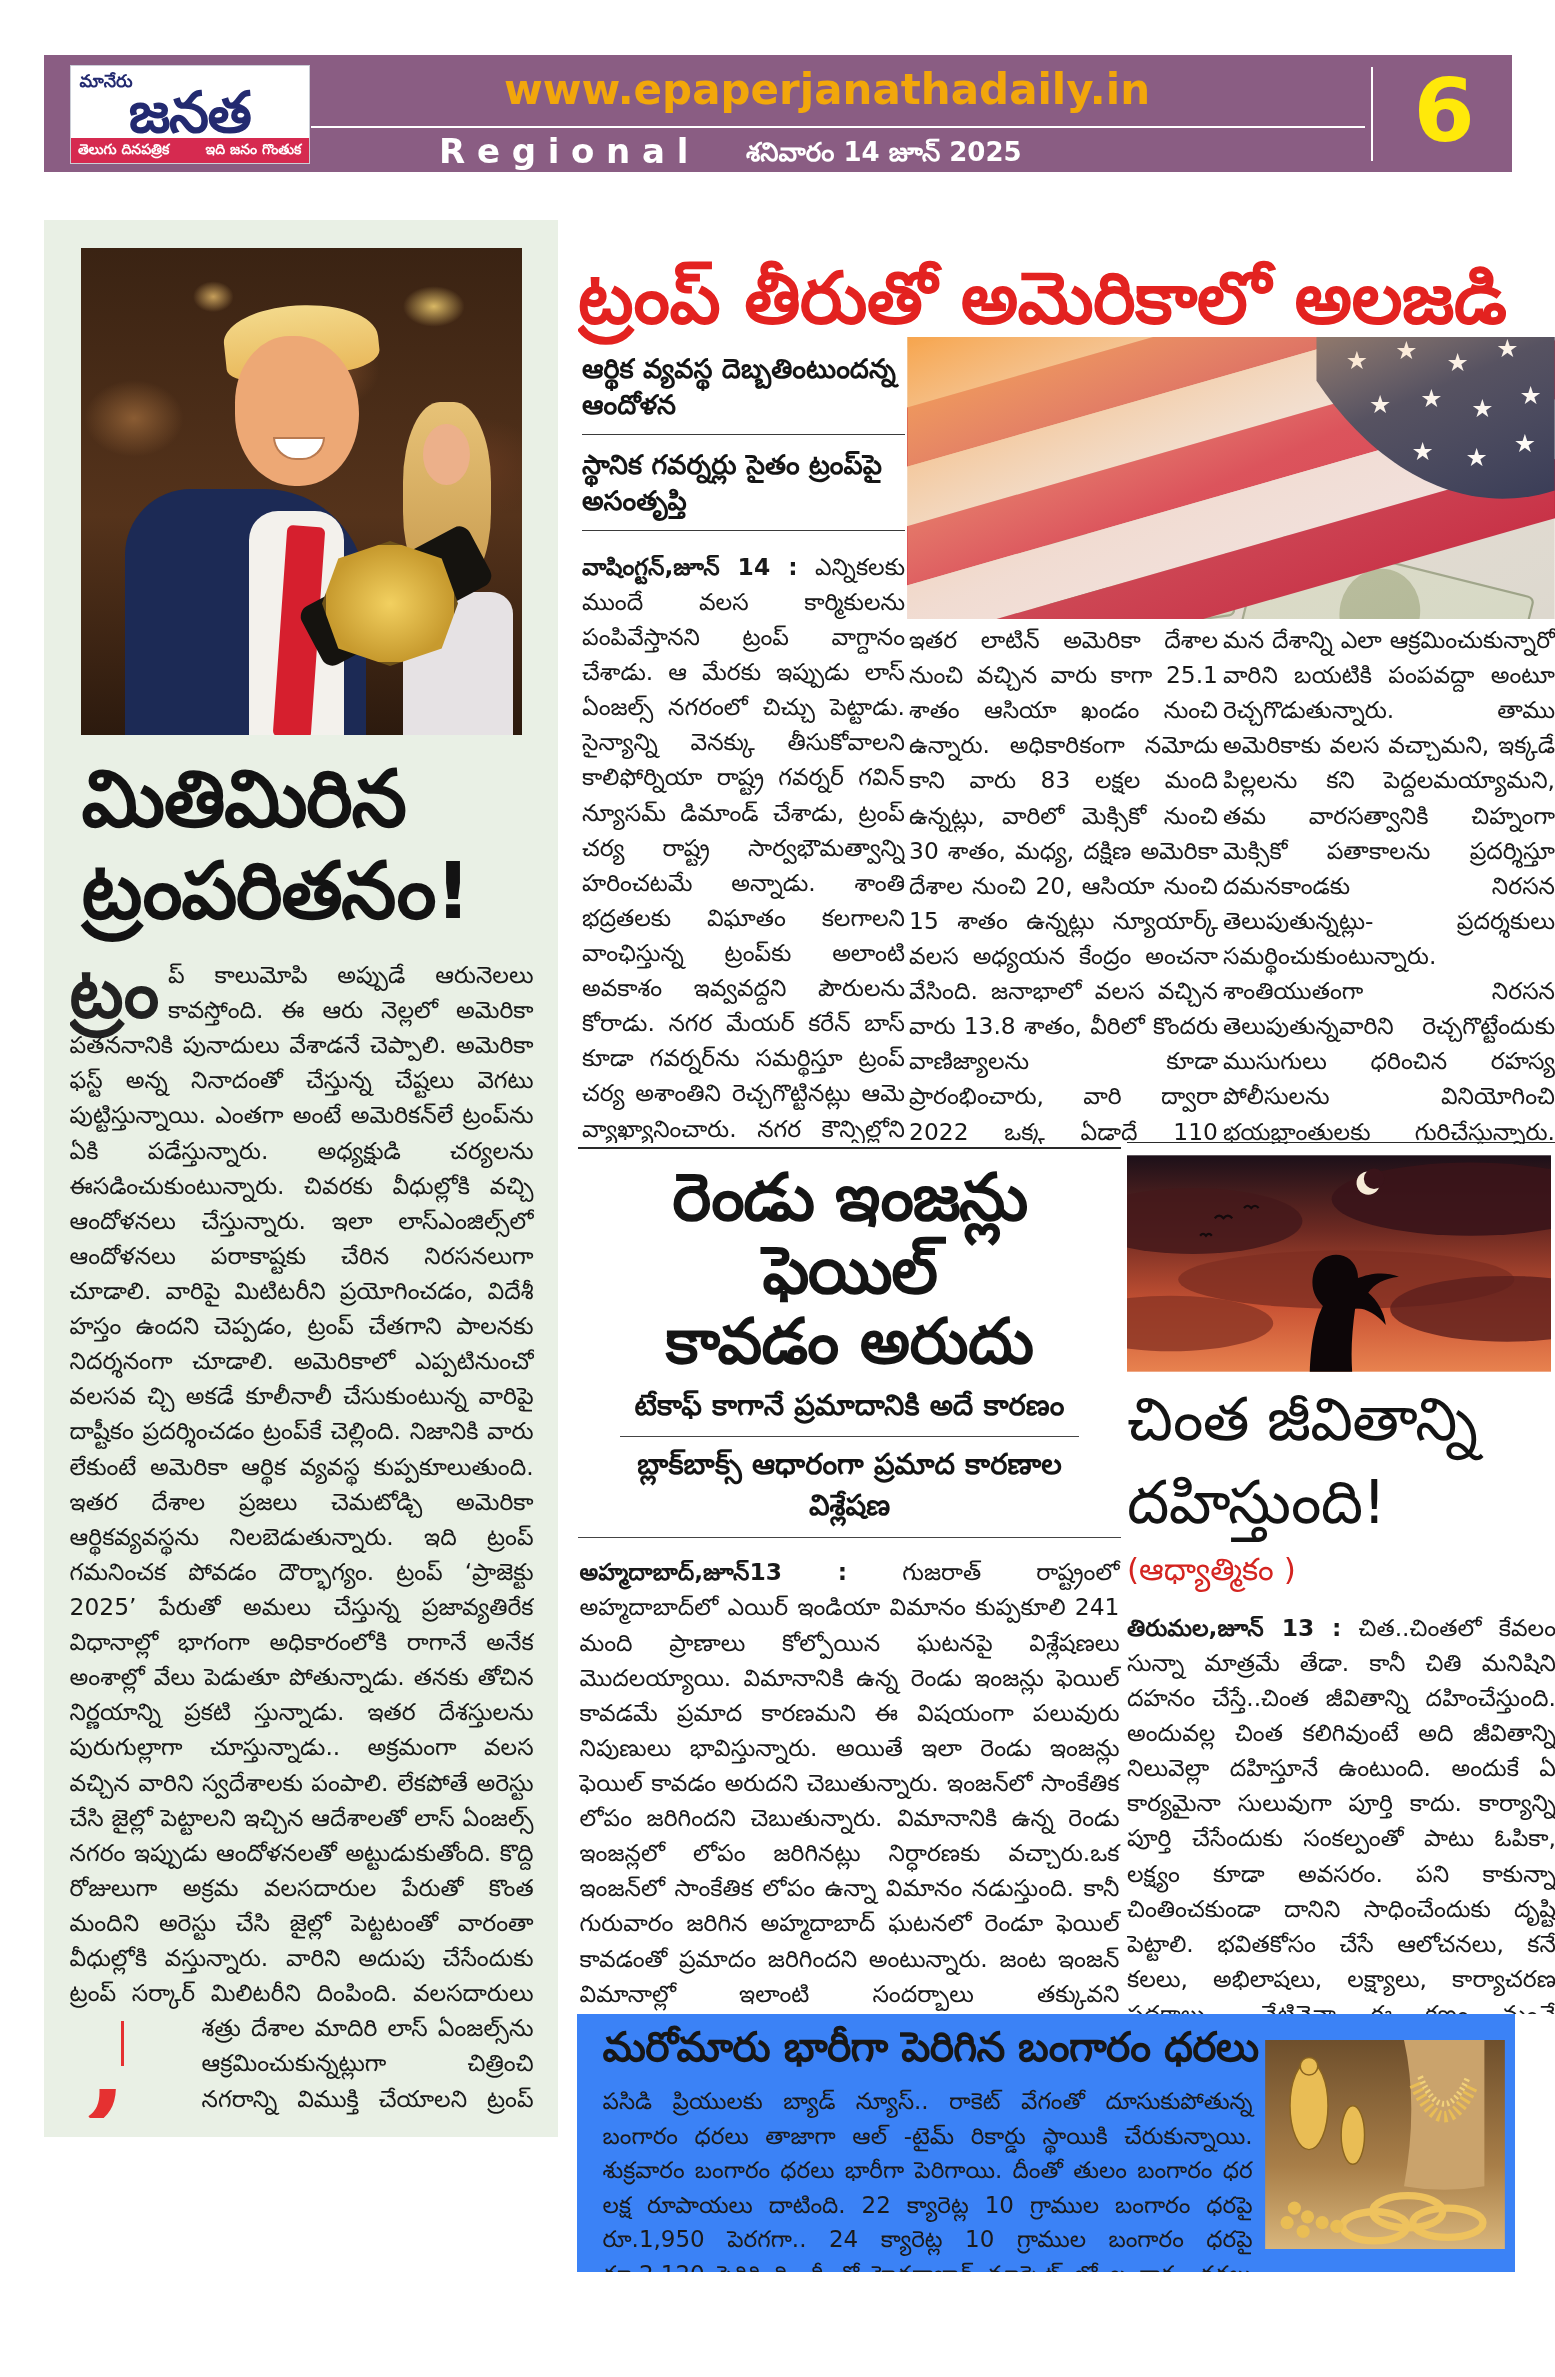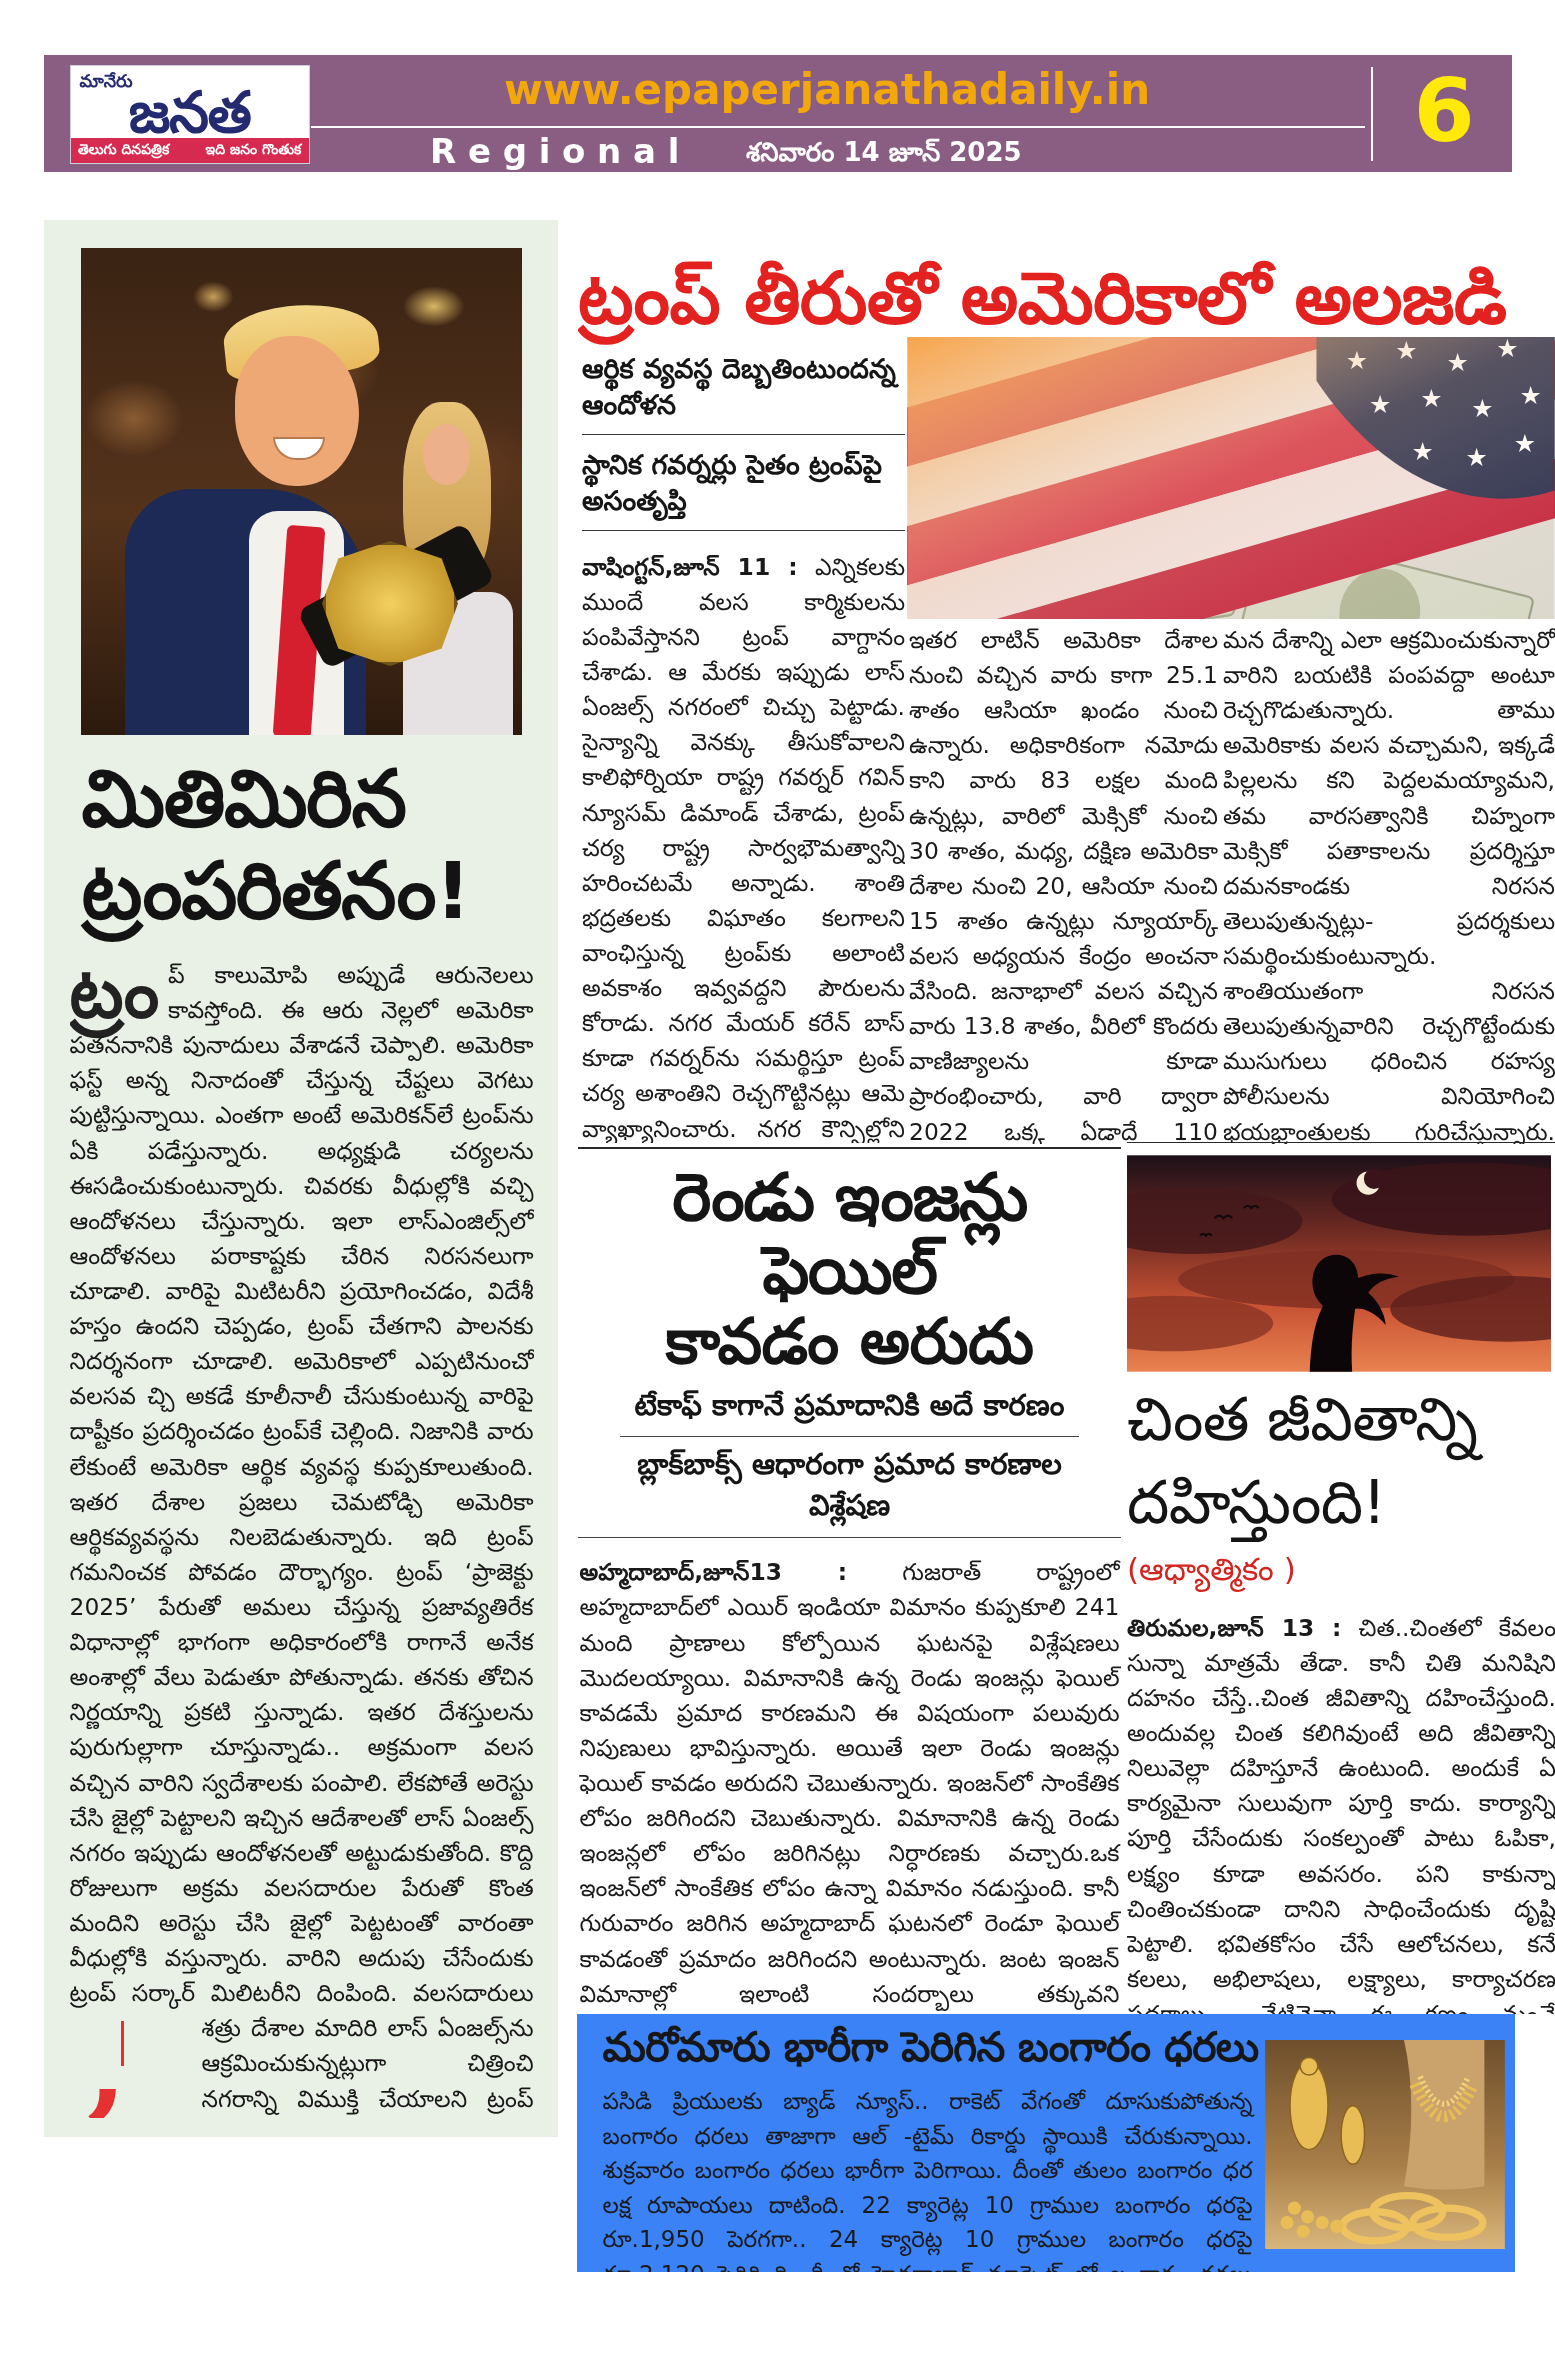--- a/index.html
+++ b/index.html
@@ -12,21 +12,21 @@
 
   
   #banner{left:44px;top:55px;width:1468px;height:117px;background:#8a5d83;}
   #logo{left:25.6px;top:10.2px;width:238px;height:97px;background:#ffffff;border:0.7px solid #caced6;}
   #logo .l-top{position:absolute;left:8.8px;top:4.4px;font-size:17.6px;font-weight:bold;color:#232a70;}
   #logo .l-name{position:absolute;left:0;top:13px;width:100%;text-align:center;font-size:57px;font-weight:900;color:#232a70;letter-spacing:-1.5px;}
   #logo .l-band{position:absolute;left:0;bottom:0;width:100%;height:25px;background:#d62a50;display:flex;justify-content:space-between;align-items:center;padding:0 7.3px;box-sizing:border-box;}
   #logo .l-band span{font-size:14px;font-weight:bold;color:#ffffff;}
   #site-url{left:271px;top:10.2px;width:1024px;text-align:center;font-size:42px;font-weight:bold;color:#f2a70b;}
   #banner .hline{left:267px;top:71px;width:1054px;height:2.2px;background:#ffffff;}
-  #edition{left:386px;top:76px;font-size:34px;font-weight:bold;color:#ffffff;letter-spacing:11.7px;}
+  #edition{left:395px;top:76px;font-size:34px;font-weight:bold;color:#ffffff;letter-spacing:11.7px;}
   #issue-date{left:702px;top:82px;font-size:26px;font-weight:bold;color:#ffffff;text-align:center;}
   #banner .vline{left:1327px;top:11.7px;width:2.2px;height:94px;background:#ffffff;}
   #page-number{left:1338px;top:4.4px;width:124px;text-align:center;font-size:88px;font-weight:900;color:#ffe90a;}
 
   
   #opinion{left:44px;top:220px;width:514px;height:1917px;background:#e9f0e5;overflow:hidden;}
   #trump-photo{left:37px;top:28px;width:441px;height:487px;overflow:hidden;
     background:
       radial-gradient(44px 29px at 80% 12%, rgba(255,220,120,.8), rgba(0,0,0,0) 70%),
       radial-gradient(29px 22px at 30% 10%, rgba(255,210,120,.7), rgba(0,0,0,0) 70%),
@@ -134,21 +134,21 @@
     <span>ఆక్రమించుకున్నట్లుగా చిత్రించి నగరాన్ని విముక్తి చేయాలని ట్రంప్ ఆదేశించడం అవివేక చర్య తప్ప మరోటి కాదు. ఆ రాష్ట్ర గవర్నరే దీనిని తీవ్రంగా వ్యతిరేకిస్తున్నాడు.. అక్రమ వలసదారులుగా చెబుతున్నవారు అమెరికాలో కోట్లాది మంది ఉన్నారు. అక్కడ తలెత్తిన ఆర్థిక, ఉపాధి సమస్యలను పరిష్కరించటంలో విఫలమైన పాలకులు వలస వచ్చిన వారే అన్నింటి కీ కారణమంటూ విద్వేషాన్ని రెచ్చగొడుతున్నారు. కాకపోతే ఈ విషయంలో ట్రంప్ ముందున్నాడు. అక్రమ వలసదారులను ఏరివేసే పేరుతో ఇమ్మిగ్రేషన్ కస్టమ్స్ ఎన్‌ఫోర్స్‌మెంట్ సిబ్బంది నగరమంతటా వందలాది మందిని అరెస్టు చేయటాన్ని జనం నిరసిస్తున్నారు. వీధుల్లోకి వచ్చి ఆందోళనలకు దిగారు. తమ అధికారాన్ని అతిక్రమించి మిలిటరీని దించటాన్ని కాలిఫోర్నియా రాష్ట్ర గవర్నర్ న్యూసమ్ కోర్టులో సవాలు చేశాడు. వెనక్కు తగ్గేది లేదని ఉపాధ్యక్షుడు జె.డి.వాన్స్ మరింతగా రెచ్చగొడుతూ ప్రకటించాడు. విదేశీ వ్యతిరేకత, ఉన్మాదాలను రెచ్చగొడుతున్నారు. కేవలం నిరసన ప్రదర్శనలు జరిగిన వెంటనే ట్రంప్ తీసుకున్న ఈ అసాధారణ చర్య ఏ పరిణామాలకు దారితీస్తుందో చూడాల్సి ఉంది.ట్రంప్ తీరుతో ప్రస్తుతం లాస్ ఏంజల్స్‌లో పరిస్థితి ఉద్రిక్తంగా ఉంది. అణచివేత ఏ రూపం తీసుకుంటుందో, దానికి ప్రతిఘటనలో ఏం జరుగుతుందో అన్న ఆందోళన నెలకొంది. నిజానికి చౌకగా పని చేయించుకొని లాభాలు పొందేందుకు అమెరికా వాణిజ్య, పారిశ్రామిక సంస్థలు, వ్యవసాయ క్షేత్రాల వారు వలసలను ప్రోత్సహించారు. చట్టబద్ధం గా వచ్చిన వారితో పాటు అక్రమంగా వచ్చిన వారిని చూసీచూడనట్లు అధికార యంత్రాంగం వ్యవహరిం చింది. అయంతే వీరంతా చెమటోడ్చడం వల్లనే అక్కడి ప్రగతిరథచక్రాలు కదులుతున్నాయి. ఆర్థిక వ్యవస్థలో వారి పాత్ర తక్కువేమీ కాదు. వ్యవసాయం, సేవారంగం, నిర్మాణ రంగాలలో వారు కీలక పాత్ర పోషిస్తు న్నారు. ఇలాంటి వారివల్ల లాభాలు పొందుతున్న వారు మాత్రంకిమ్మనడం లేదు. వీరు వెళ్లిపోతే ఆయా పనులు చేసేందుకు అమెరికాలో ఒక్కరంటే ఒక్కరుకూడా మిగలరు. కరోనా తరువాత ఆర్థిక వ్యవస్థ పెరుగుదలకు, ద్రవ్యోల్బణం తగ్గటానికి వలస కార్మికులు తోడ్పడ్డారని డాలస్ ఫెడరల్ రిజర్వుబ్యాంకు అధ్యయనం తెలిపింది. అమెరికాలో పుట్టి పెరిగిన వారు ఉద్యోగ విరమణ చేయటం, జననాల రేటు తగ్గిన కారణంగా 2019-21 మధ్య 20 లక్షల మంది కార్మికులు తగ్గినట్లు, రానున్న పది సంవత్సరాలలో వలస కార్మికులు లేకపోతే వివిధ రంగాలలో ముఖ్యంగా వ్యవసాయం, ఆరోగ్య సంరక్షణలో ఈ పరిణామం తీవ్ర ప్రభావం చూపుతుందని హెచ్చరికలు వెలువడ్డాయి. రానున్న సంవత్సరాల్లో వంట, ఇంటి పనివారు, డ్రైవర్లు, ఆరోగ్య, వ్యక్తిగత సంరక్షణ వంటి పనులు చేసేందుకు డిమాండ్ పెరగనుందని చెబుతున్నారు. వలస వచ్చిన వారి కారణంగానే స్థానికులకు అందాల్సిన సౌకర్యాలకు కోత పడుతున్నదని కొందరు సర్వేలు, బడ్జెట్ల పేరుతో రెచ్చగొట్టేందుకు పూనుకున్నారు. వలస వచ్చిన వారి గృహ వసతి కోసం న్యూయార్క్ వంటి నగరాల్లో బడ్జెట్ కేటాయింపులు చేస్తూ ఇతరులకు కోత పెడుతున్నారని చిత్రిస్తున్నారు. నిజానికి పైన చెప్పుకున్నట్లుగా వలస వచ్చిన వారి నుంచి వచ్చే రాబడితో పోల్చుకున్నపుడు ఇవి పెద్ద మొత్తాలేమీ కాదు. వారు పని చేస్తున్న పరిశ్రమలు, వాణిజ్య, వ్యవసాయ రంగాల నుంచి వారి సంక్షేమానికి ప్రభుత్వం పన్నులు మరొక రూపంలో అదనంగా నిధులు సేకరించటాన్ని ఎవరూ తప్పుపట్టరు. కానీ వారికి నానాటికీ మరిన్ని రాయితీలు ఇస్తున్నారు తప్ప అదనపు రాబడికి పూనుకోవటం లేదు. తక్కువ వేతనాలకు పని చేసే నైపుణ్యం అంతగా అవసరం లేని కార్మికులు ఇప్పుడు అమెరికాకు అవసరమని తెలిసినప్పటికీ ట్రంప్ వారి మీద దాడి ప్రారంభించాడు. లాస్- ఏంజిల్స్ భగ్గుమనడానికి కారణం కూడా ఇదే. ఎప్పుడో ఏళ్ల క్రితం వచ్చి అమెరికానే తమదేశంగా స్థిరపడిపోయిన వారిపై దాడి చేయడం దారుణం కాక మరోటి కాదు. వారు లేకుంటే ఏ పనీ నడవదని ట్రంప్‌కు కూడా తెలుసు. అయితే మూర్ఖుల నిర్ణయాలకు ప్రజలు బలి కావాల్సి ఉంటుందన్న నిజాన్ని ట్రంప్ రుజువు చేస్తున్నారు.</span>
   </div>
 </div>
 
 <div id="lead-headline" class="abs">ట్రంప్ తీరుతో అమెరికాలో అలజడి</div>
 
 <div id="lead-col1" class="abs">
   <div class="deck">ఆర్థిక వ్యవస్థ దెబ్బతింటుందన్న ఆందోళన</div>
   <div class="deck">స్థానిక గవర్నర్లు సైతం ట్రంప్‌పై అసంతృప్తి</div>
   <div class="bodytext">
-    <span class="dl">వాషింగ్టన్,జూన్ 11 :</span>
+    <span class="dl">వాషింగ్టన్,జూన్ 14 :</span>
     <span>ఎన్నికలకు ముందే వలస కార్మికులను పంపివేస్తానని ట్రంప్ వాగ్దానం చేశాడు. ఆ మేరకు ఇప్పుడు లాస్ ఏంజల్స్ నగరంలో చిచ్చు పెట్టాడు. సైన్యాన్ని వెనక్కు తీసుకోవాలని కాలిఫోర్నియా రాష్ట్ర గవర్నర్ గవిన్ న్యూసమ్ డిమాండ్ చేశాడు, ట్రంప్ చర్య రాష్ట్ర సార్వభౌమత్వాన్ని హరించటమే అన్నాడు. శాంతి భద్రతలకు విఘాతం కలగాలని వాంఛిస్తున్న ట్రంప్‌కు అలాంటి అవకాశం ఇవ్వవద్దని పౌరులను కోరాడు. నగర మేయర్ కరేన్ బాస్ కూడా గవర్నర్‌ను సమర్థిస్తూ ట్రంప్ చర్య అశాంతిని రెచ్చగొట్టినట్లు ఆమె వ్యాఖ్యానించారు. నగర కౌన్సిల్లోని 15 మంది సభ్యులు కూడా మిలిటరీ చర్యను ఖండించారు. వారి వైఫల్యం కారణంగానే తాను మిలిటరీని పంపినట్లు ట్రంప్ సమర్థించుకున్నాడు. అమెరికన్ కమ్యూనిటీ సర్వే ప్రకారం వలస వచ్చిన వారు ఫెడరల్ ప్రభుత్వానికి 2022లో 383 బిలియన్ డాలర్లు, రాష్ట్ర, స్థానిక సంస్థలకు 196 బిలియన్ డాలర్లు రాబడి చేకూర్చారు. నమోదు కాని కార్మికులు, ఆదాయ, సామాజిక భద్రత పన్నులే మొత్తం వంద బిలియన్ డాలర్లకు పైగా ఉన్నాయి. చిత్రం ఏమిటంటే నిరుద్యోగ, ఆరోగ్య బీమా వారికి వర్తించకపోయినా పన్ను చెల్లించారు. 2033 నాటికి మరో 5.2 శాతం వలస కార్మికులు పెరుగుతారని వారి వలన ఏడు లక్షల కోట్ల డాలర్ల మేర తోడవుతుందని, జిడిపి 8.7 లక్షల కోట్ల డాలర్లు పెరగటంతో పాటు ఫెడరల్ ప్రభుత్వానికి 1.2 లక్షల కోట్ల పన్ను ఆదాయం పెరిగి, 900 బిలియన్ డాలర్ల లోటు తగ్గుతుందని అంచనాలు వెలువడ్డాయి. అంటే తమకు ఎలాంటి హక్కులు లేకున్నా పన్నులు మాత్రం చెల్లిస్తున్నారు. వెట్టిచాకిరీ చేస్తున్నారు. అలాంటివారు అమెరికాలో భాగంగా అక్కడి ప్రజలు ఆమోదించారు. కానీ ట్రంప్ ఆలోచనలు చర్యలు వేరుగా ఉన్నాయి. విదేశీ చొరబాటుదార్లు, నేరగాళ్లు ఆక్రమించినట్లుగా ట్రంప్ ప్రచారం చేసుకుంటున్నాడు. రికార్డుల్లో నమోదు కాని వారితో సహా విదేశాల్లో జన్మించిన కార్మికులు 18.6 శాతం (2.91 కోట్ల మంది) అని 2023 కార్మిక శాఖ వివరాలు తెలిపాయి. అంతకు ముందు ఏడాది 18.1 శాతం ఉన్నారు. వీరిలో 47.6 శాతం మంది మెక్సికో,</span>
   </div>
 </div>
 
 <div id="flag-photo" class="abs">
   <svg width="648" height="282" viewBox="0 0 886 386">
     <defs>
       <linearGradient id="glow" x1="0" y1="0" x2="1" y2="1">
         <stop offset="0" stop-color="#f7a54d"></stop>
           <stop offset="0.5" stop-color="#f3d2b0" stop-opacity="0.25"></stop>

